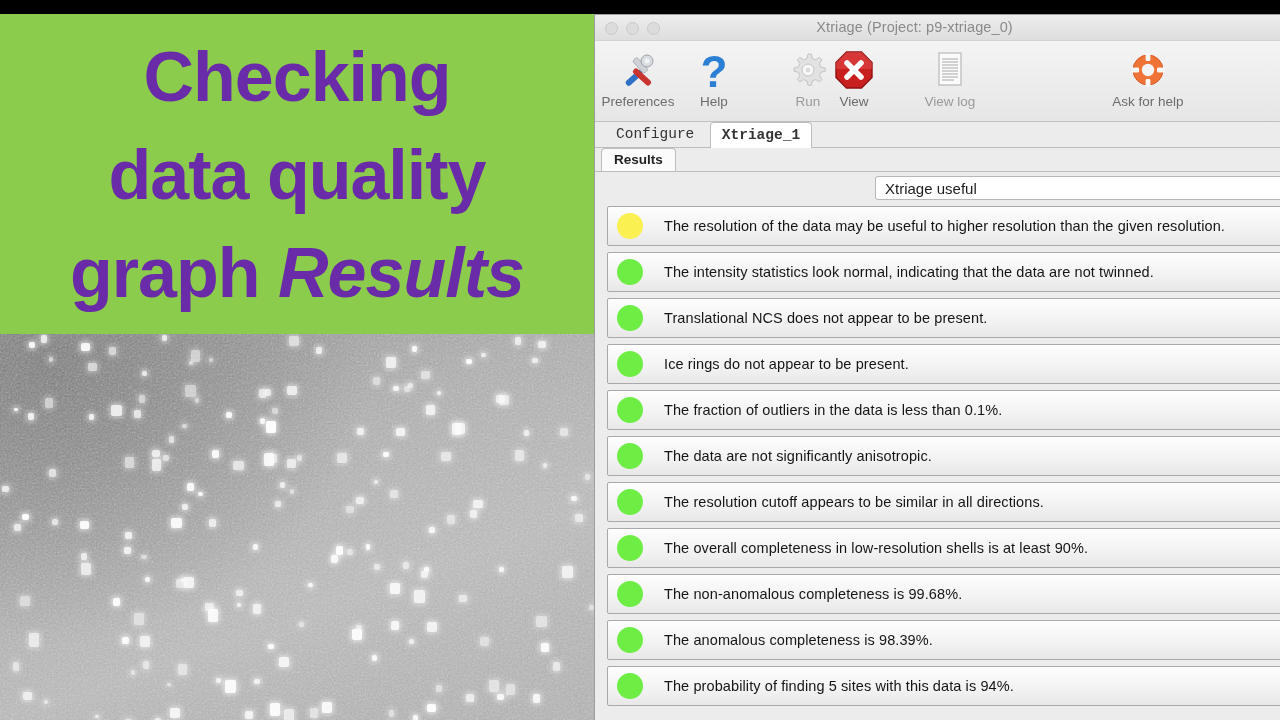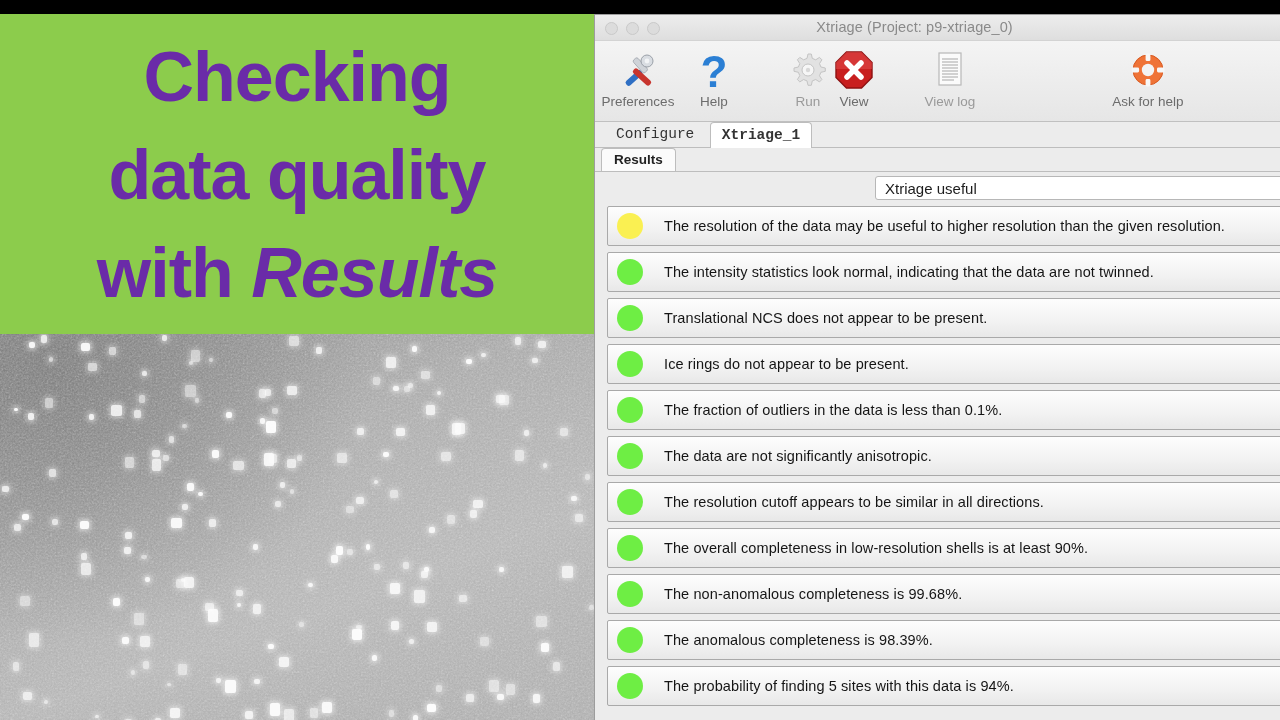--- a/index.html
+++ b/index.html
@@ -219,21 +219,21 @@
 <body>
 
 <div id="root">
 
   <div id="left-panel">
 
     <div id="title-card">
       <div id="title-text">
         <div>Checking</div>
         <div>data quality</div>
-        <div><span>with </span><span class="ital">Results</span></div>
+        <div><span>graph </span><span class="ital">Results</span></div>
       </div>
     </div>
 
     <div id="diffraction-image">
       <svg id="noise-layer" width="594" height="386" preserveAspectRatio="none">
         <filter id="grain">
           <feTurbulence type="fractalNoise" baseFrequency="0.55" numOctaves="4" stitchTiles="stitch"></feTurbulence>
           <feColorMatrix type="saturate" values="0"></feColorMatrix>
         </filter>
         <rect width="594" height="386" filter="url(#grain)"></rect>

